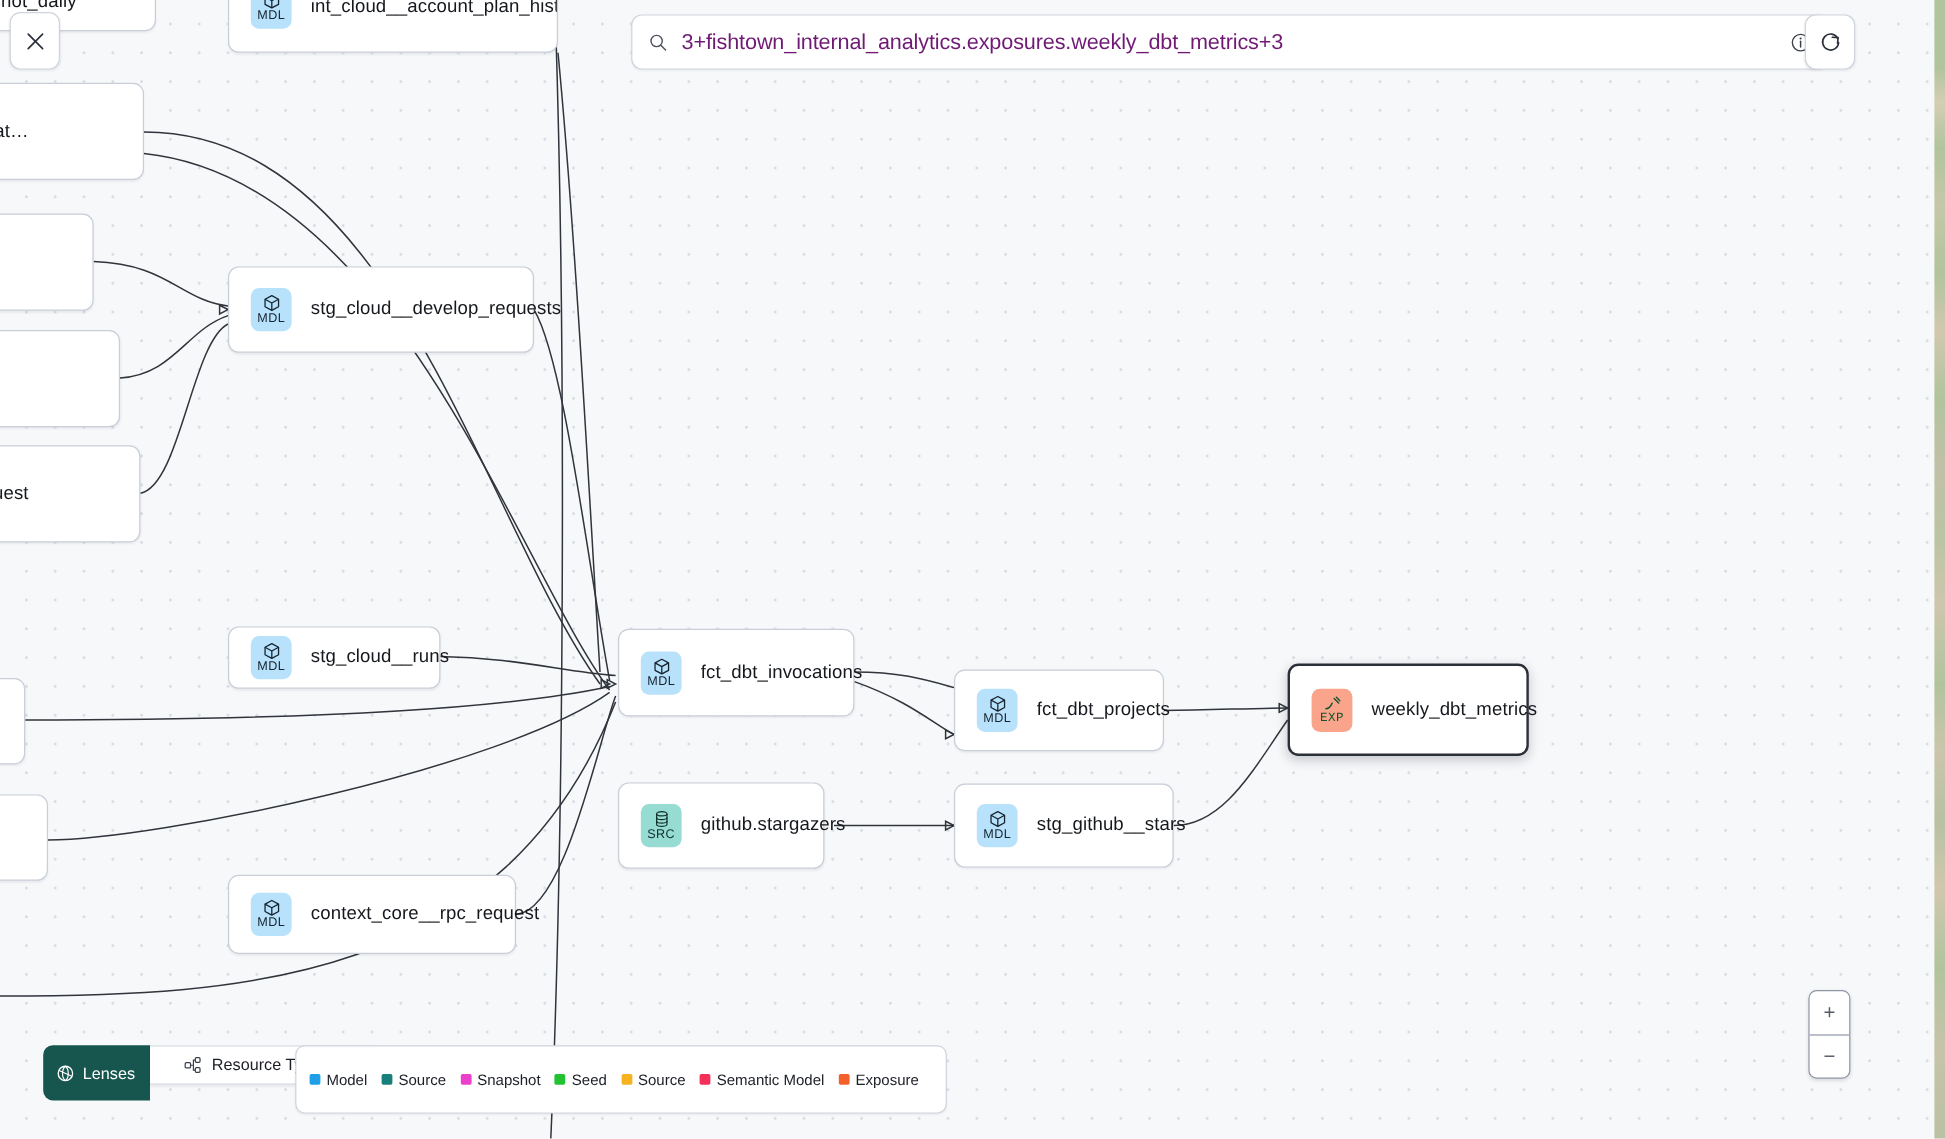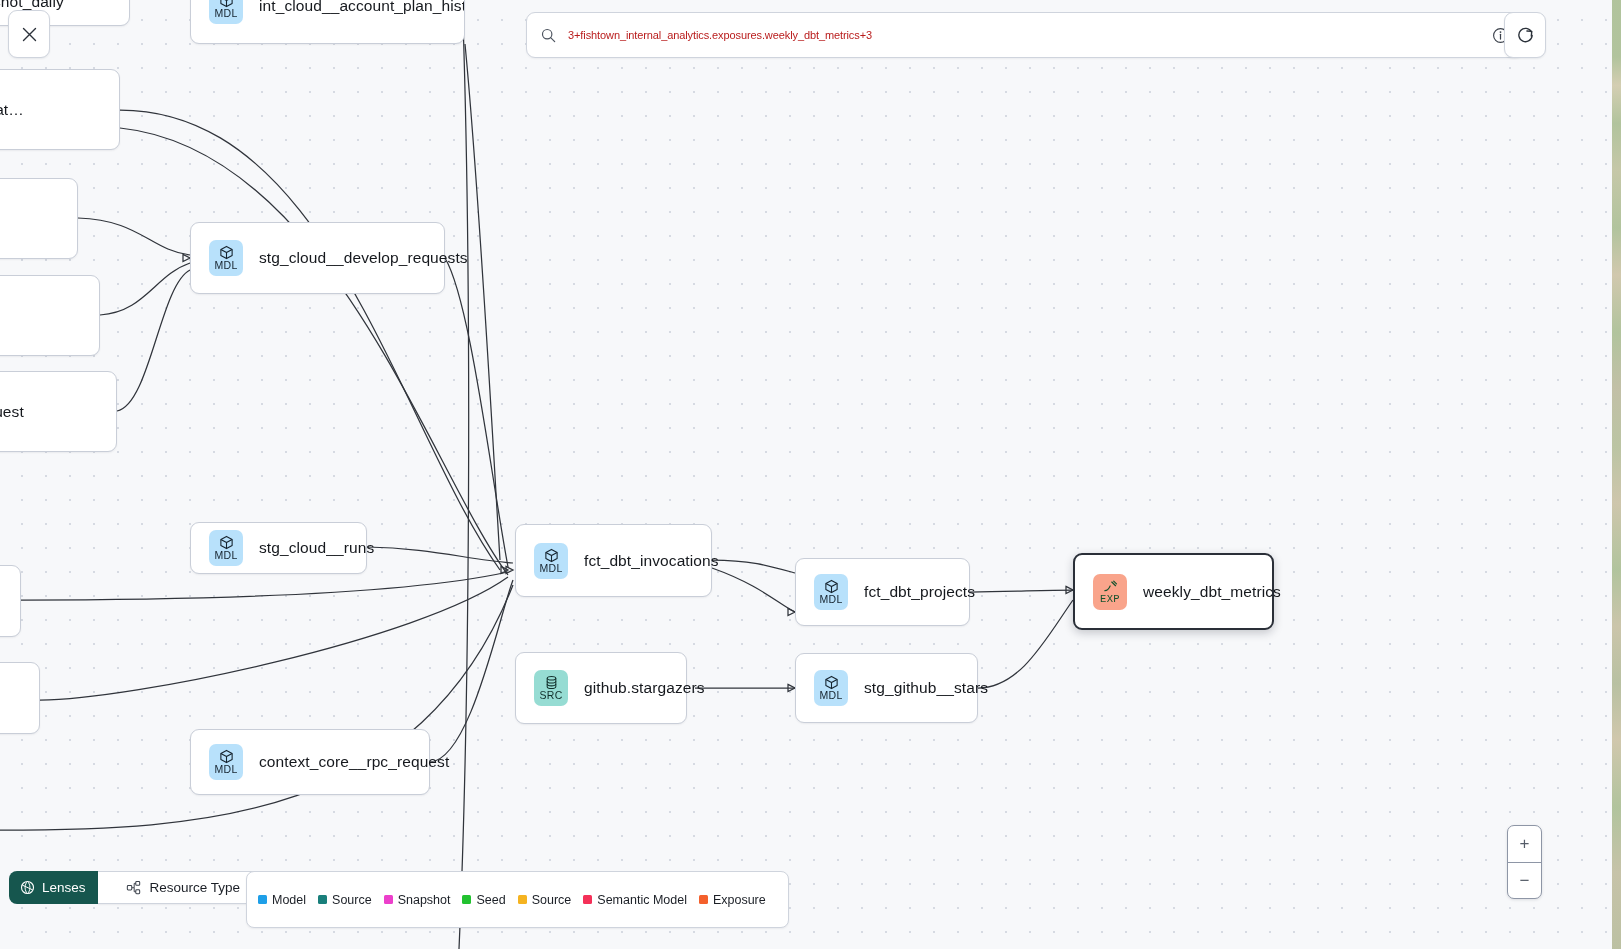--- a/index.html
+++ b/index.html
@@ -103,22 +103,22 @@
     display: flex; align-items: center;
     padding: 0 14px;
     z-index: 30;
     box-shadow: 0 1px 2px rgba(20,25,40,.05);
   }
   .searchbar .s-icon { flex: 0 0 auto; margin-right: 10px; display: flex; }
   .searchbar input {
     flex: 1 1 auto;
     border: none; outline: none;
     font-family: "Liberation Sans", sans-serif;
-    font-size: 11px;
-    color: #b91c1c;
+    font-size: 18px;
+    color: #701a75;
     background: transparent;
     letter-spacing: -.1px;
   }
   .searchbar .i-icon { flex: 0 0 auto; margin-left: 10px; display: flex; cursor: pointer; }
   .refresh-btn {
     position: absolute; left: 1504px; top: 12px;
     width: 40px; height: 44px;
     background: #fff;
     border: 1px solid #cfd4dd;
     border-radius: 9px;
@@ -137,22 +137,23 @@
     border-radius: 8px;
   }
   .lenses-btn {
     background: #16564e;
     color: #ffffff;
     border-radius: 8px 0 0 8px;
     display: flex; align-items: center;
     padding: 0 12px 0 11px;
     font-size: 13.5px;
     cursor: pointer;
-    height: 33px;
+    height: 46px;
     box-sizing: border-box;
+    margin-left: 27px;
   }
   .lenses-btn svg { margin-right: 7px; }
   .restype-btn {
     background: #fff;
     border: 1px solid #cfd4dd;
     border-left: none;
     border-radius: 0 8px 8px 0;
     display: flex; align-items: center;
     padding: 0 28px;
     font-size: 13.5px;

